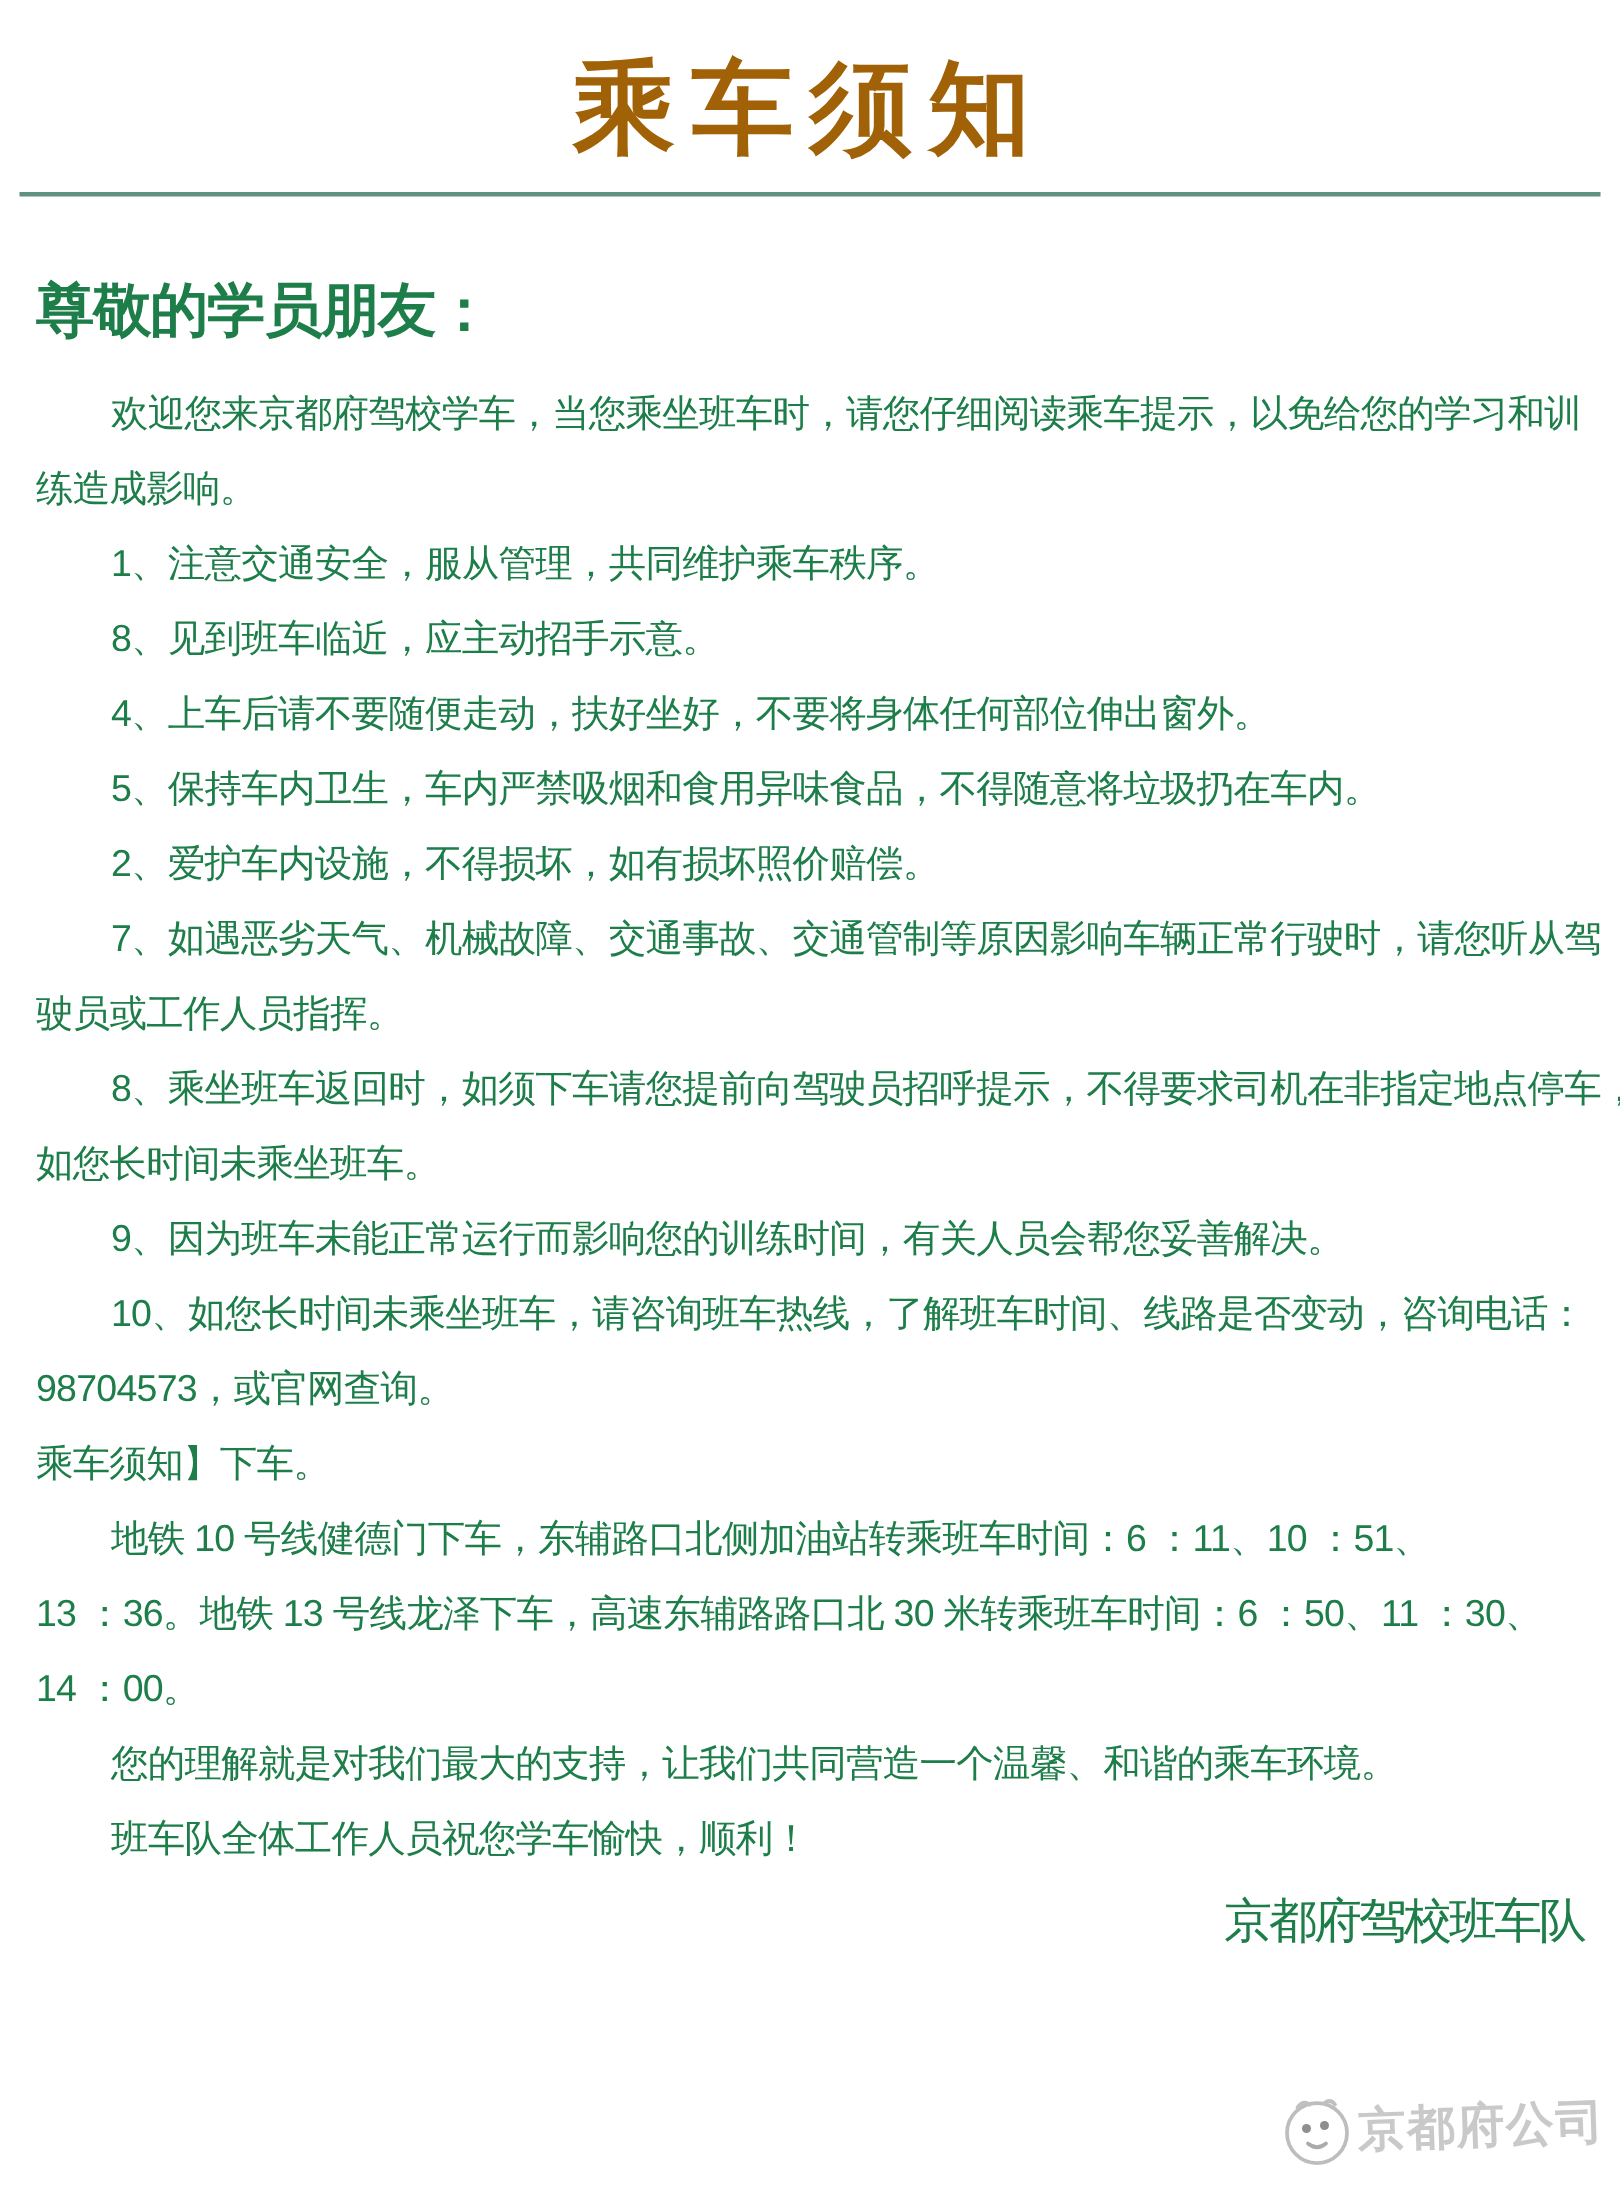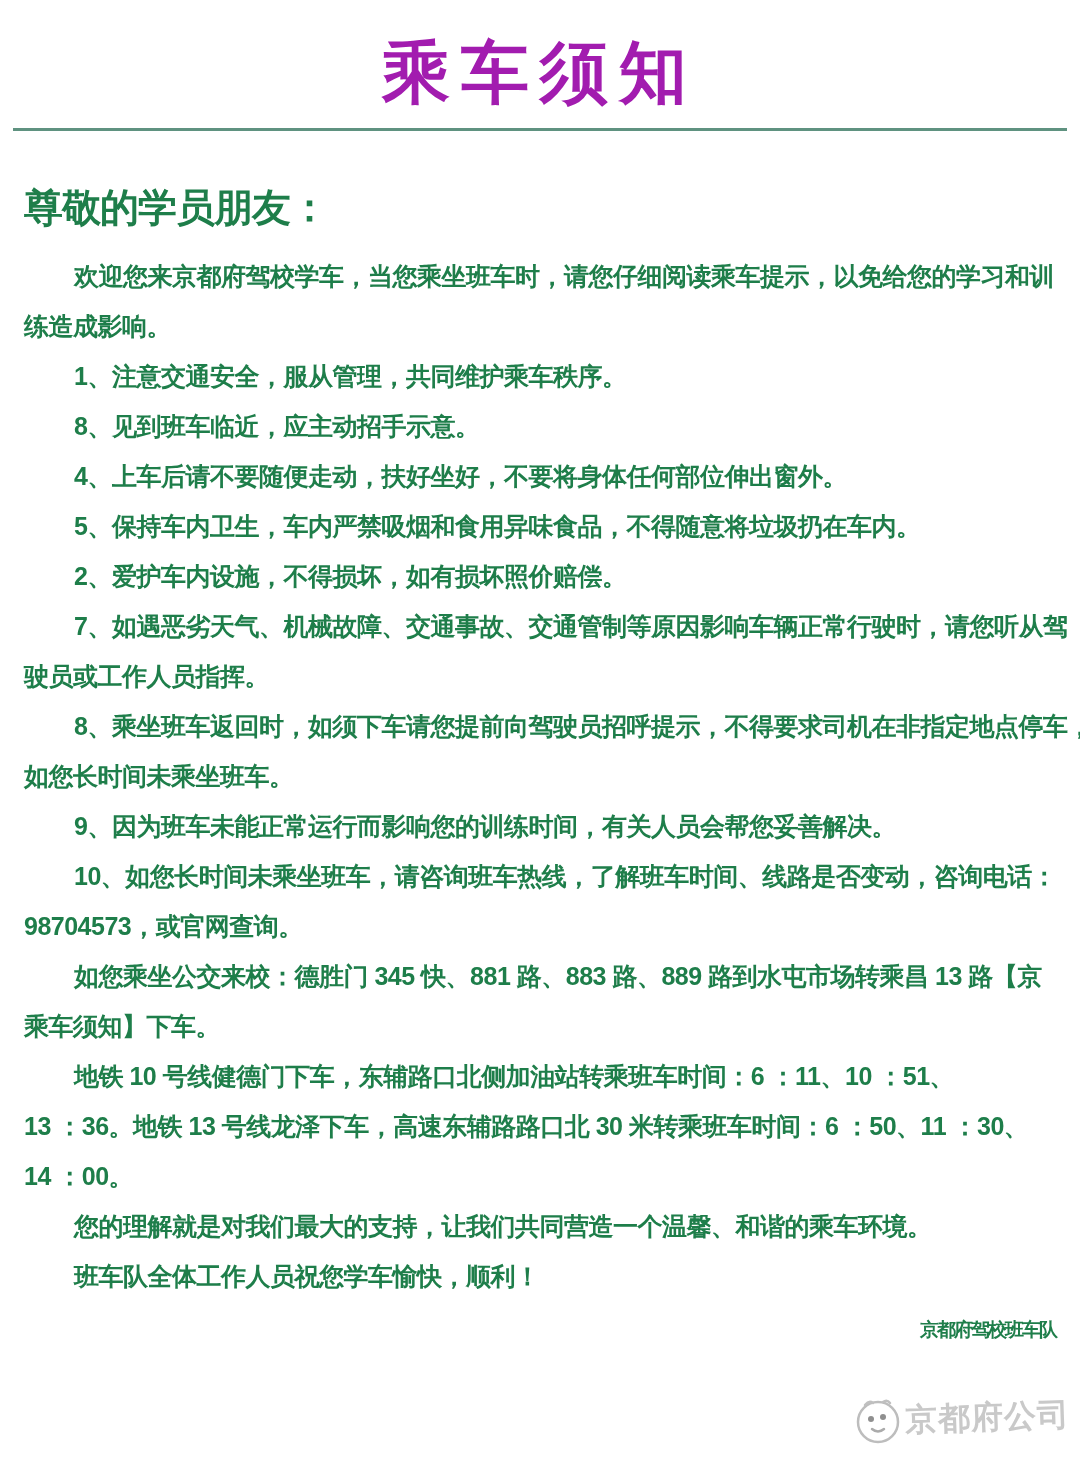--- a/index.html
+++ b/index.html
@@ -13,21 +13,21 @@
     font-family: "Liberation Sans", "DejaVu Sans", sans-serif;
     color: #1E7E4A;
   }
   .title {
     padding-top: 30px;
     text-align: center;
     font-size: 68px;
     line-height: 84px;
     font-weight: bold;
     letter-spacing: 11px;
-    color: #a21caf;
+    color: #a16207;
   }
   .divider {
     margin: 14px 13px 0 13px;
     height: 0;
     border-top: 3px solid #5F9280;
   }
   .salutation {
     margin: 56px 24px 0 24px;
     font-size: 39px;
     line-height: 42px;
@@ -35,34 +35,34 @@
     letter-spacing: -1px;
     white-space: nowrap;
   }
   .content {
     margin: 22px 24px 0 24px;
   }
   .para { margin: 0; }
   .line {
     font-size: 25px;
     line-height: 50px;
-    font-weight: 700;
+    font-weight: 400;
     letter-spacing: -0.5px;
     white-space: nowrap;
   }
   .line.indent { padding-left: 50px; }
   .signature-row {
     margin: 6px 24px 0 24px;
     text-align: right;
   }
   .signature {
     display: inline-block;
-    font-size: 19px;
+    font-size: 32px;
     line-height: 46px;
-    font-weight: bold;
+    font-weight: normal;
     letter-spacing: -2px;
     white-space: nowrap;
     color: #1E7E4A;
   }
   .watermark {
     position: absolute;
     left: 853px;
     top: 1392px;
     width: 230px;
     height: 60px;
@@ -130,21 +130,20 @@
         <div class="line">如您长时间未乘坐班车。</div>
       </div>
       <div class="para">
         <div class="line indent">9、因为班车未能正常运行而影响您的训练时间，有关人员会帮您妥善解决。</div>
       </div>
       <div class="para">
         <div class="line indent">10、如您长时间未乘坐班车，请咨询班车热线，了解班车时间、线路是否变动，咨询电话：</div>
         <div class="line">98704573，或官网查询。</div>
       </div>
       <div class="para">
-        <div class="line indent">如您乘坐公交来校：德胜门 345 快、881 路、883 路、889 路到水屯市场转乘昌 13 路【京</div>
         <div class="line">乘车须知】下车。</div>
       </div>
       <div class="para">
         <div class="line indent">地铁 10 号线健德门下车，东辅路口北侧加油站转乘班车时间：6 ：11、10 ：51、</div>
         <div class="line">13 ：36。地铁 13 号线龙泽下车，高速东辅路路口北 30 米转乘班车时间：6 ：50、11 ：30、</div>
         <div class="line">14 ：00。</div>
       </div>
       <div class="para">
         <div class="line indent">您的理解就是对我们最大的支持，让我们共同营造一个温馨、和谐的乘车环境。</div>
       </div>

